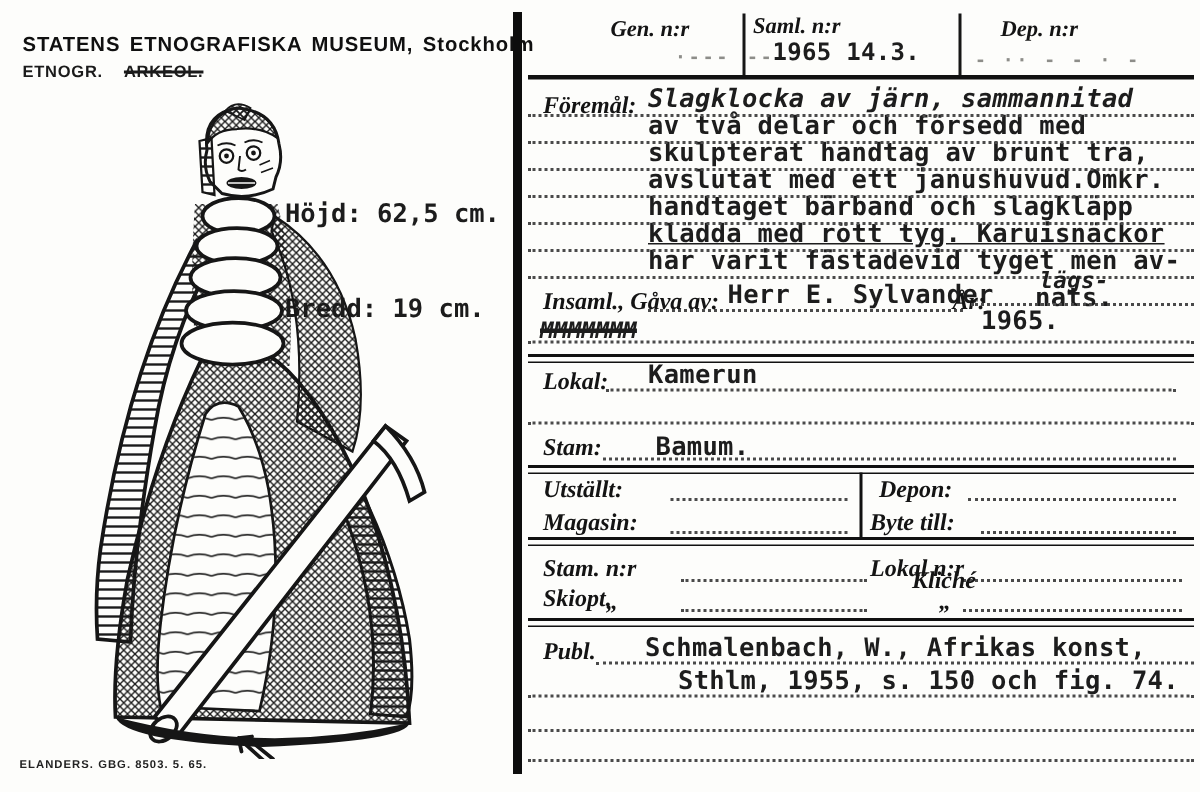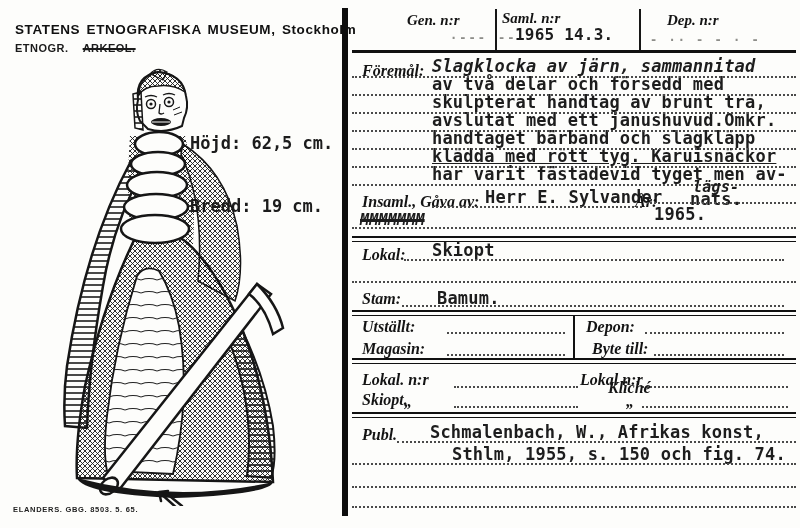--- a/index.html
+++ b/index.html
@@ -149,41 +149,41 @@
     <div class="typed typed-sm" style="left:341px;top:179px;">lägs-</div>
     <div class="typed" style="left:338px;top:191px;">nats.</div>
     <div class="typed" style="left:302px;top:206px;">1965.</div>
     <div class="typed typed-sm struck" style="left:8px;top:212px;">MMMMMMM</div>
     <div class="dot" style="left:80px;top:206px;width:210px;"></div>
     <div class="dot" style="left:295px;top:202px;width:149px;"></div>
     <div class="dot" style="left:0;top:227px;width:444px;"></div>
     <div class="dbl" style="left:0;top:236px;width:444px;"></div>
 
     <div class="lbl" style="left:10px;top:246px;">Lokal:</div>
-    <div class="typed" style="left:80px;top:242px;">Skiopt</div>
+    <div class="typed" style="left:80px;top:242px;">Kamerun</div>
     <div class="dot" style="left:52px;top:259px;width:380px;"></div>
     <div class="dot" style="left:0;top:281px;width:444px;"></div>
 
     <div class="lbl" style="left:10px;top:290px;">Stam:</div>
     <div class="typed" style="left:85px;top:290px;">Bamum.</div>
     <div class="dot" style="left:50px;top:305px;width:382px;"></div>
     <div class="dbl" style="left:0;top:310px;width:444px;"></div>
 
     <div class="lbl" style="left:10px;top:318px;">Utställt:</div>
     <div class="dot" style="left:95px;top:332px;width:118px;"></div>
     <div class="vbar" style="left:221px;top:315px;height:44px;"></div>
     <div class="lbl" style="left:234px;top:318px;">Depon:</div>
     <div class="dot" style="left:293px;top:332px;width:139px;"></div>
     <div class="lbl" style="left:10px;top:340px;">Magasin:</div>
     <div class="dot" style="left:95px;top:354px;width:118px;"></div>
-    <div class="lbl" style="left:240px;top:340px;text-align:center;">Byte till:</div>
+    <div class="lbl" style="left:228px;top:340px;text-align:center;">Byte till:</div>
     <div class="dot" style="left:302px;top:354px;width:130px;"></div>
     <div class="dbl" style="left:0;top:358px;width:444px;"></div>
 
-    <div class="lbl" style="left:10px;top:371px;">Lokal. n:r</div>
+    <div class="lbl" style="left:10px;top:371px;">Stam. n:r</div>
     <div class="dot" style="left:102px;top:386px;width:124px;"></div>
     <div class="lbl" style="left:228px;top:371px;">Lokal n:r</div>
     <div class="dot" style="left:290px;top:386px;width:146px;"></div>
     <div class="lbl" style="left:10px;top:391px;">Skiopt.</div>
     <div class="lbl" style="left:52px;top:393px;">„</div>
     <div class="dot" style="left:102px;top:406px;width:124px;"></div>
     <div class="lbl" style="left:228px;top:379px;margin-left:28px;">Kliché</div>
     <div class="lbl" style="left:274px;top:393px;">„</div>
     <div class="dot" style="left:290px;top:406px;width:146px;"></div>
     <div class="dbl" style="left:0;top:412px;width:444px;"></div>

